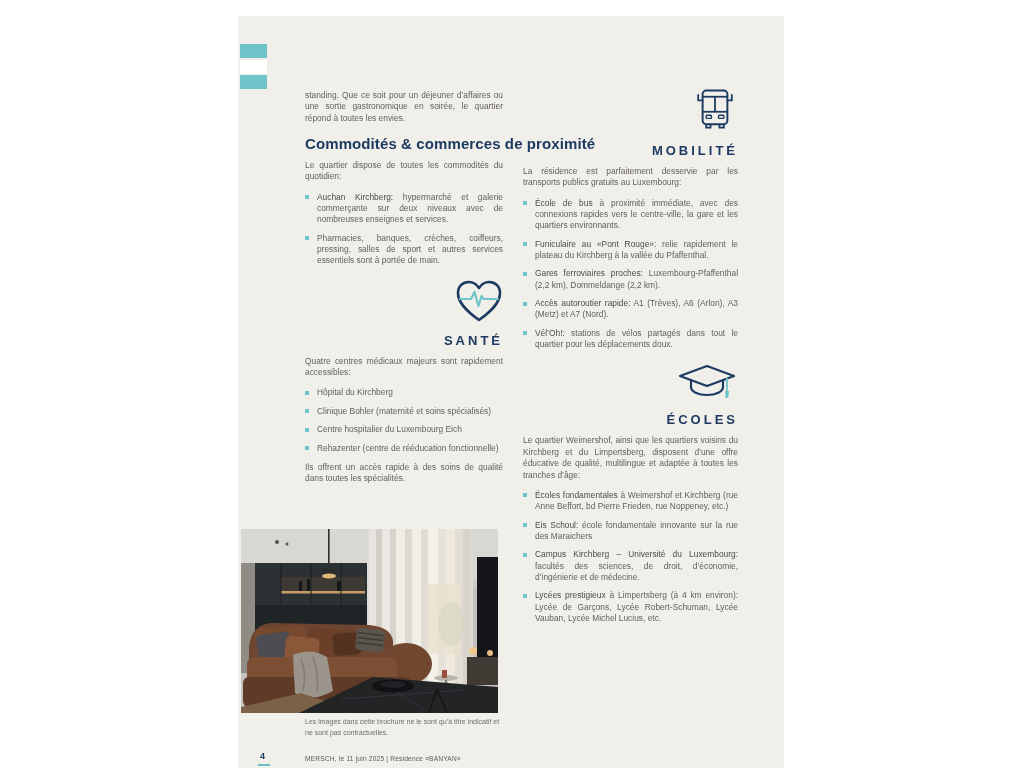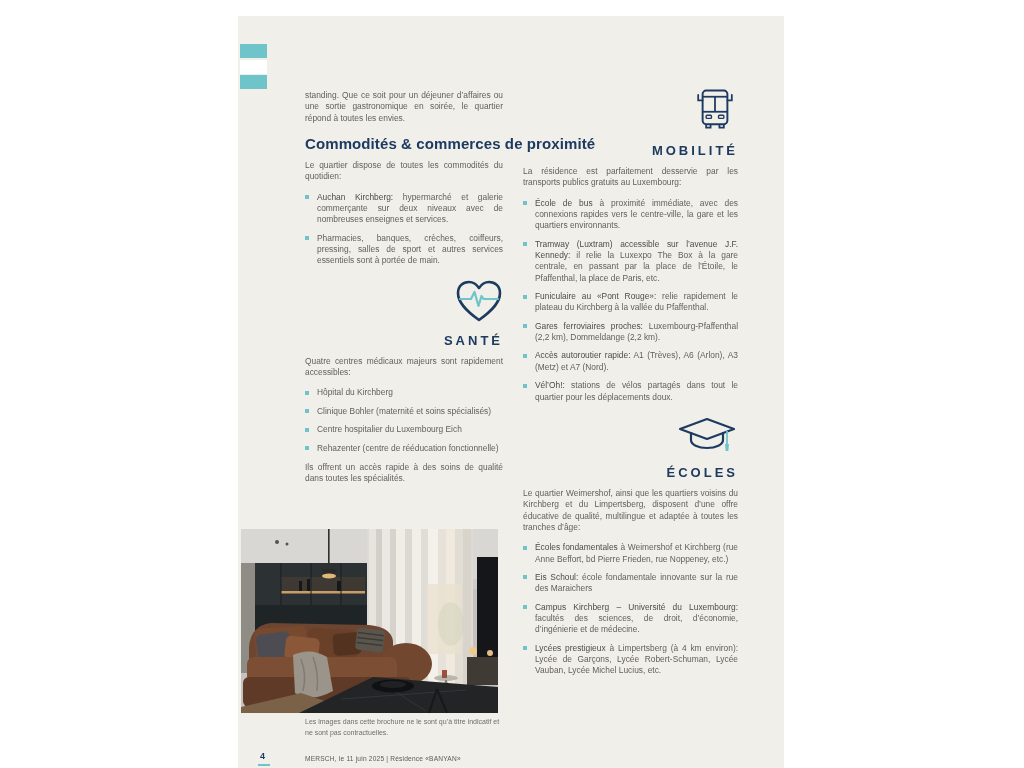--- a/index.html
+++ b/index.html
@@ -77,21 +77,20 @@
         <path d="M12 15 h-5 v-6" fill="none" stroke="#1d3a60" stroke-width="2" stroke-linecap="round"></path>
         <path d="M40 15 h5 v-6" fill="none" stroke="#1d3a60" stroke-width="2" stroke-linecap="round"></path>
         <path d="M16 42 v4 h5 v-4 M31 42 v4 h5 v-4" fill="none" stroke="#1d3a60" stroke-width="2"></path>
       </svg>
       <div class="section-title">MOBILITÉ</div>
     </div>
 
     <p class="body">La résidence est parfaitement desservie par les transports publics gratuits au Luxembourg:</p>
     <ul class="blist">
       <li><span class="blt"></span><span class="litxt"><b class="lead">École de bus</b><span> à proximité immédiate, avec des connexions rapides vers le centre-ville, la gare et les quartiers environnants.</span></span></li>
-      <li><span class="blt"></span><span class="litxt"><b class="lead">Tramway (Luxtram) accessible sur l’avenue J.F. Kennedy:</b><span> il relie la Luxexpo The Box à la gare centrale, en passant par la place de l’Étoile, le Pfaffenthal, la place de Paris, etc.</span></span></li>
       <li><span class="blt"></span><span class="litxt"><b class="lead">Funiculaire au «Pont Rouge»:</b><span> relie rapidement le plateau du Kirchberg à la vallée du Pfaffenthal.</span></span></li>
       <li><span class="blt"></span><span class="litxt"><b class="lead">Gares ferroviaires proches:</b><span> Luxembourg-Pfaffenthal (2,2 km), Dommeldange (2,2 km).</span></span></li>
       <li><span class="blt"></span><span class="litxt"><b class="lead">Accès autoroutier rapide:</b><span> A1 (Trèves), A6 (Arlon), A3 (Metz) et A7 (Nord).</span></span></li>
       <li><span class="blt"></span><span class="litxt"><b class="lead">Vél’Oh!:</b><span> stations de vélos partagés dans tout le quartier pour les déplacements doux.</span></span></li>
     </ul>
 
     <div class="icon-block">
       <svg width="62" height="40" viewBox="0 0 62 40">
         <path d="M31 3 L58 13 L31 23 L4 13 Z" fill="none" stroke="#1d3a60" stroke-width="2.2" stroke-linejoin="round"></path>
         <path d="M15 17 v7 c0 4.5 7 8 16 8 s16 -3.5 16 -8 v-7" fill="none" stroke="#1d3a60" stroke-width="2.2" stroke-linecap="round"></path>

